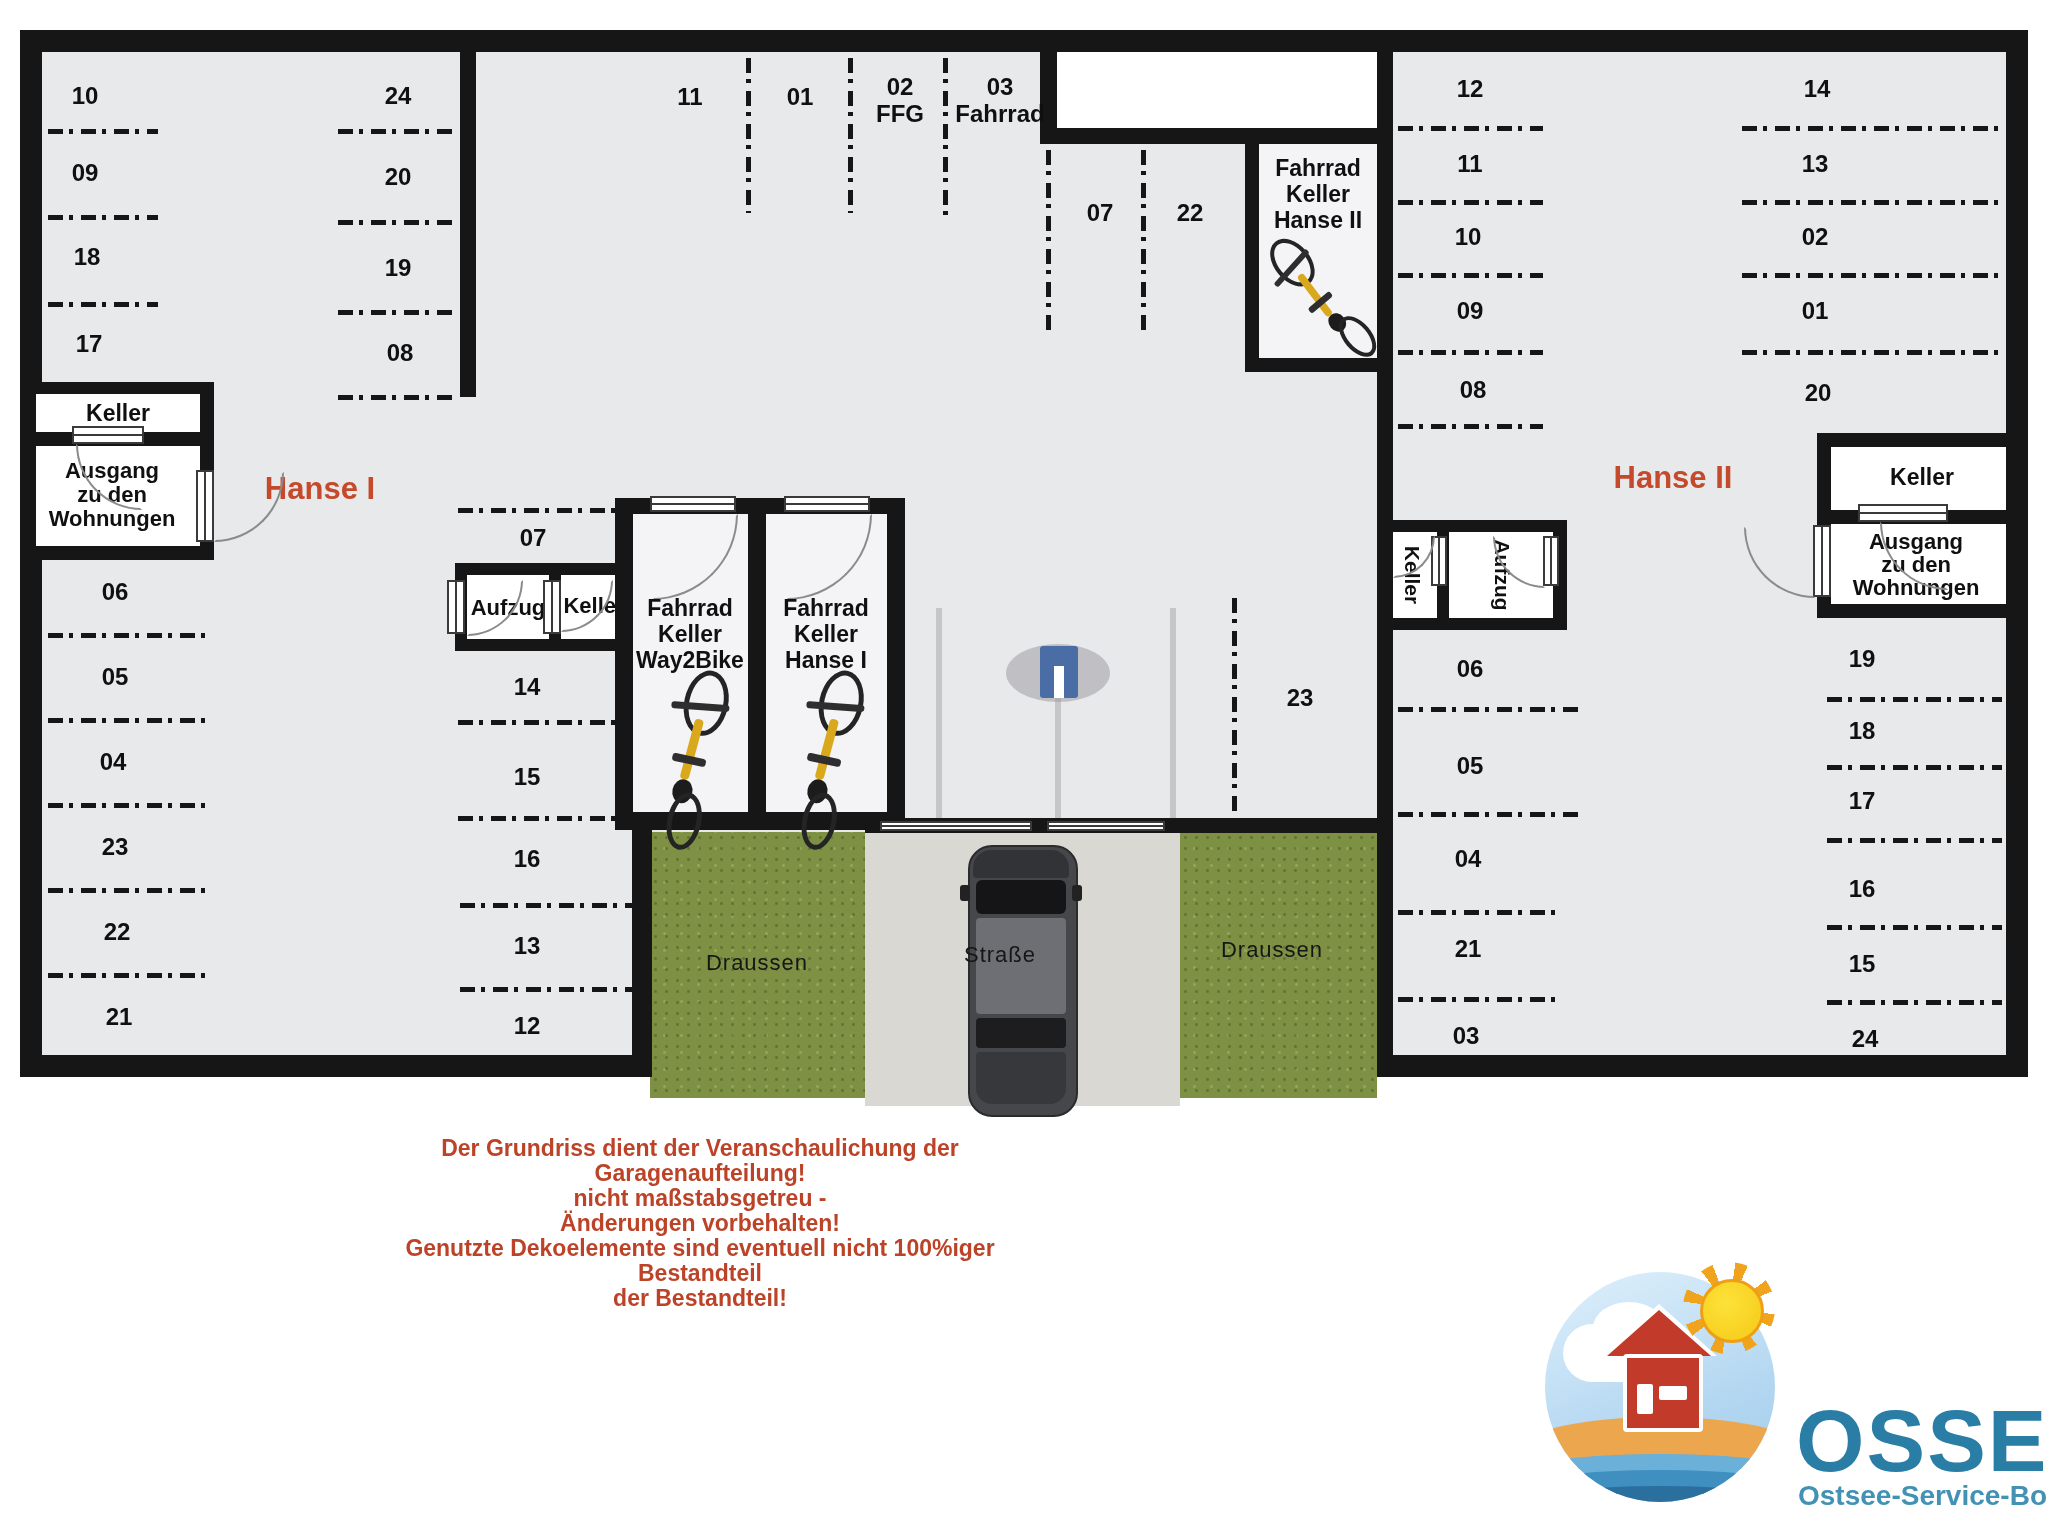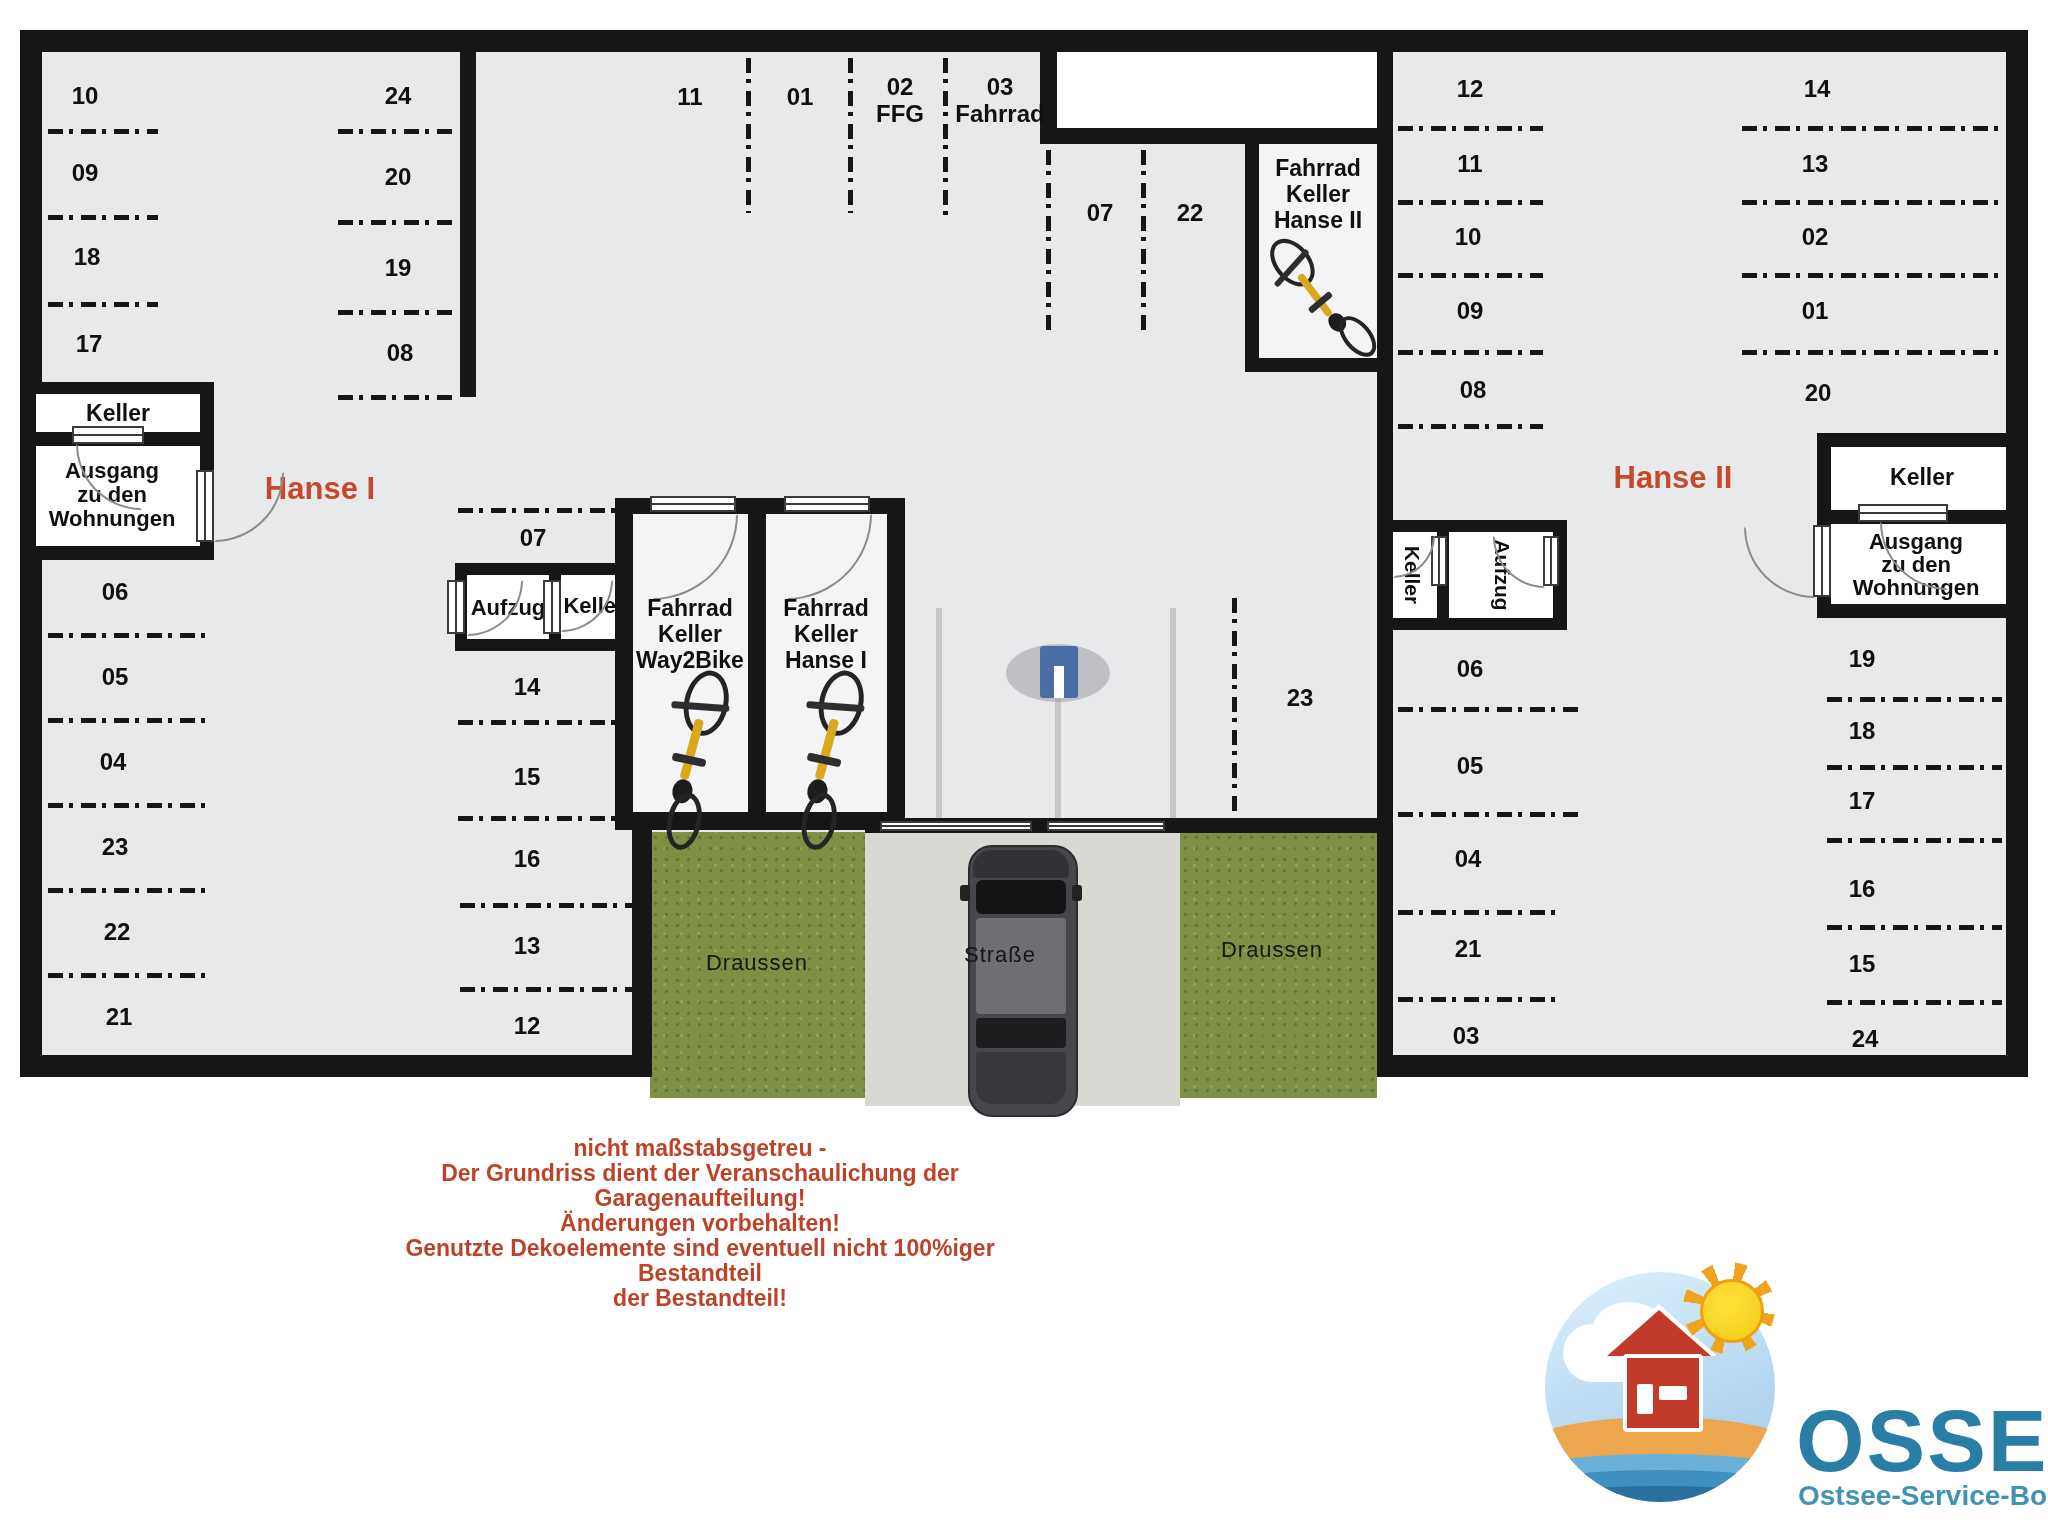--- a/index.html
+++ b/index.html
@@ -282,22 +282,22 @@
   <div class="rlbl" style="left:1922px;top:477px;">Keller</div>
   <div class="rlbl" style="left:1916px;top:541px;font-size:22px;">Ausgang</div>
   <div class="rlbl" style="left:1916px;top:564px;font-size:22px;">zu den</div>
   <div class="rlbl" style="left:1916px;top:587px;font-size:22px;">Wohnungen</div>
   <div class="door-h" style="left:1858px;top:504px;width:90px;height:18px;"></div>
   <div class="arc bl" style="left:1880px;top:522px;width:68px;height:68px;"></div>
   <div class="door-v" style="left:1813px;top:525px;width:18px;height:72px;"></div>
   <div class="arc bl" style="left:1744px;top:527px;width:71px;height:71px;"></div>
 
   <div class="disc">
+    <div>Der Grundriss dient der Veranschaulichung der Garagenaufteilung!</div>
     <div>nicht maßstabsgetreu -</div>
-    <div>Der Grundriss dient der Veranschaulichung der Garagenaufteilung!</div>
     <div>Änderungen vorbehalten!</div>
     <div>Genutzte Dekoelemente sind eventuell nicht 100%iger Bestandteil</div>
     <div>der Bestandteil!</div>
   </div>
 
   <div style="position:absolute;left:1528px;top:1262px;width:520px;height:276px;">
 
     <div style="position:absolute;left:17px;top:10px;width:230px;height:230px;border-radius:50%;overflow:hidden;background:linear-gradient(160deg,#dff0fb 0%,#b7d9f2 55%,#9fcae9 100%);">
       <div style="position:absolute;left:18px;top:52px;width:120px;height:58px;background:#fff;border-radius:30px;"></div>
       <div style="position:absolute;left:48px;top:30px;width:72px;height:52px;background:#fff;border-radius:50%;"></div>

